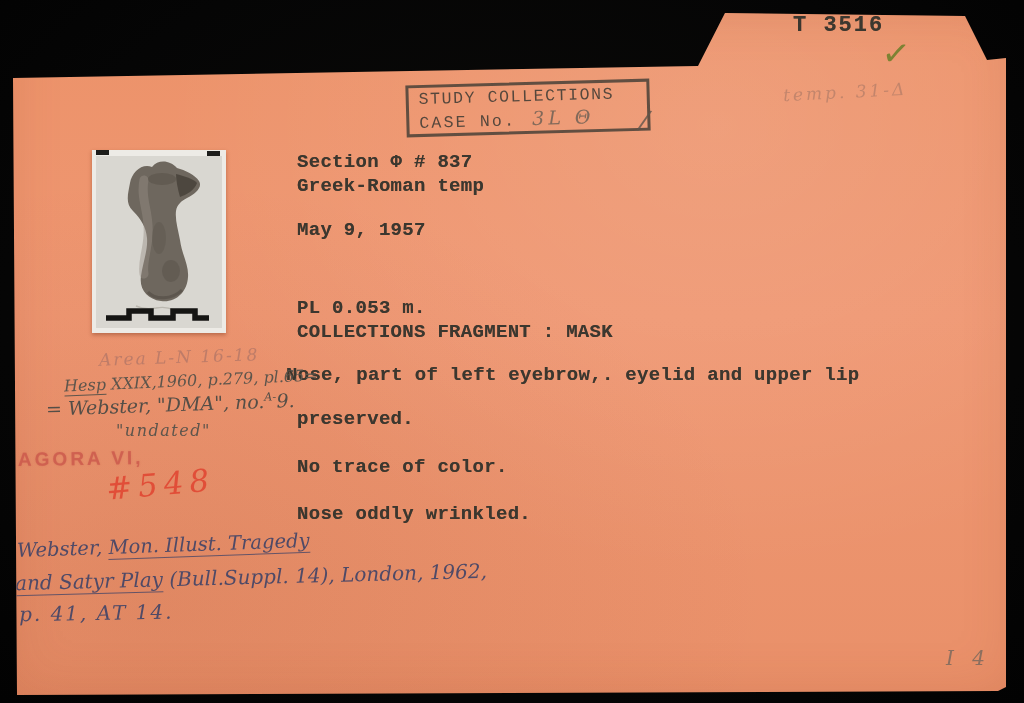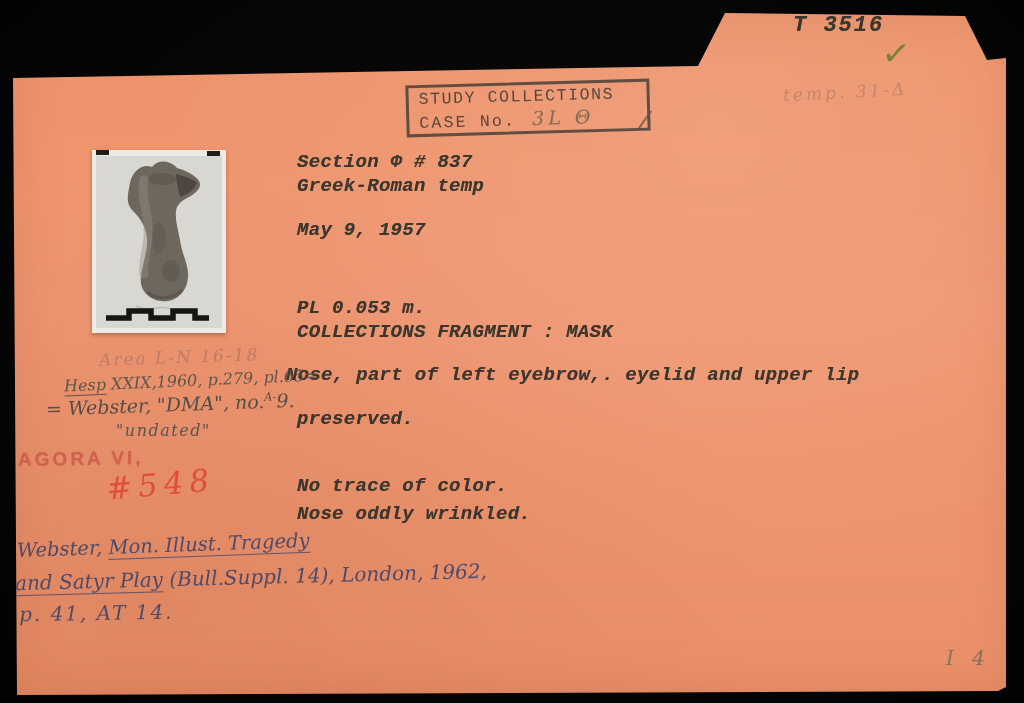--- a/index.html
+++ b/index.html
@@ -18,21 +18,20 @@
     box-shadow:inset 0 0 60px rgba(150,60,30,0.22);
   }
   .abs{position:absolute;}
   
   .t{
     position:absolute;
     font-family:"Liberation Mono","DejaVu Sans Mono",monospace;
     font-size:19px;font-weight:bold;letter-spacing:0.3px;
     color:var(--typewriter-ink,#3b372f);white-space:pre;
     text-shadow:0 0 0.6px rgba(40,36,30,0.55);
-    font-style:italic;
   }
   .tab-num{font-size:22px;letter-spacing:2px;}
   
   .stampbox{
     position:absolute;left:406px;top:82px;width:244px;height:52px;
     border:3px solid rgba(58,56,50,0.78);transform:rotate(-1.6deg);
     padding:2px 8px 0 10px;box-sizing:border-box;
   }
   .stampbox .l1{
     font-family:"Liberation Mono","DejaVu Sans Mono",monospace;
@@ -96,21 +95,21 @@
       <path d="M14,168 h23 v-7 h22 v7 h22 v-7 h22 v7 h14" stroke="#151513" stroke-width="5.5" fill="none"></path>
     </svg>
 
     <div class="t" style="left:297px;top:151px;">Section Φ # 837</div>
     <div class="t" style="left:297px;top:175px;">Greek-Roman temp</div>
     <div class="t" style="left:297px;top:219px;">May 9, 1957</div>
     <div class="t" style="left:297px;top:261px;margin-top:36px;">PL 0.053 m.</div>
     <div class="t" style="left:297px;top:321px;">COLLECTIONS FRAGMENT : MASK</div>
     <div class="t" style="left:286px;top:364px;">Nose, part of left eyebrow,. eyelid and upper lip</div>
     <div class="t" style="left:297px;top:408px;">preserved.</div>
-    <div class="t" style="left:297px;top:475px;">No trace of color.</div>
+    <div class="t" style="left:297px;top:456px;">No trace of color.</div>
     <div class="t" style="left:297px;top:503px;">Nose oddly wrinkled.</div>
 
     <div class="hw" style="left:99px;top:347px;font-size:17px;letter-spacing:2px;color:rgba(178,118,102,0.78);transform:rotate(-2deg);">Area L-N 16-18</div>
     <div class="hw pencil" style="left:64px;top:371px;font-size:16px;transform:rotate(-2.5deg);"><span class="u">Hesp</span><span> XXIX,1960, p.279, pl.65=</span></div>
     <div class="hw" style="left:46px;top:393px;font-size:19px;color:#544e47;transform:rotate(-2deg);"><span>= Webster, "DMA", no.</span><span class="sup">A-</span><span>9.</span></div>
     <div class="hw pencil" style="left:116px;top:421px;font-size:16px;letter-spacing:1.5px;">"undated"</div>
 
     <div class="abs" style="left:18px;top:448px;font-size:19px;font-weight:bold;letter-spacing:3px;color:rgba(201,85,74,0.62);transform:rotate(-1deg);text-shadow:0 0 1.2px rgba(201,85,74,0.5);">AGORA VI,</div>
     <div class="hw" style="left:106px;top:466px;font-size:31px;letter-spacing:6px;color:var(--red-ink,#e14e38);transform:rotate(-5deg);">#548</div>
 

